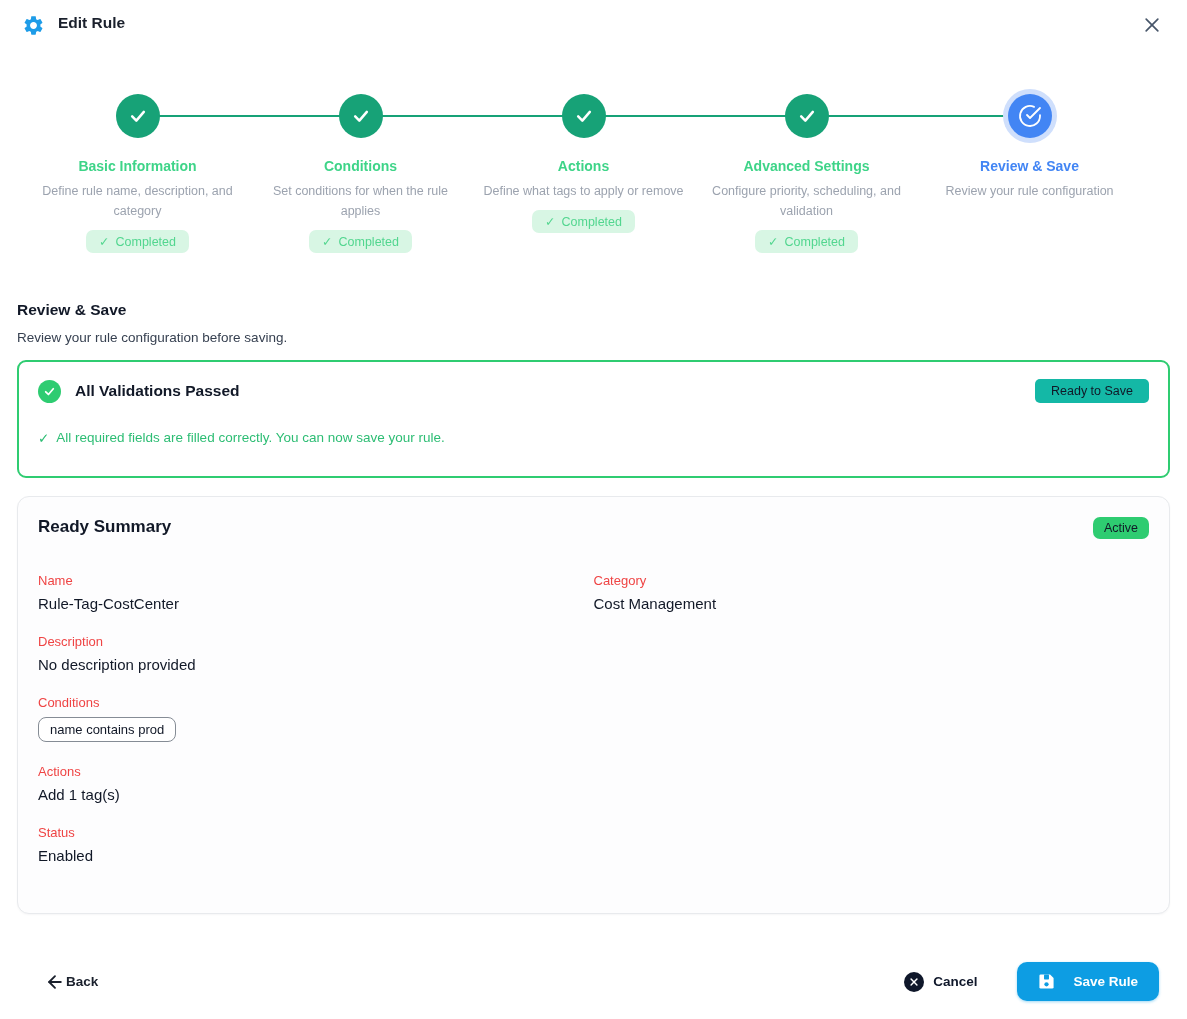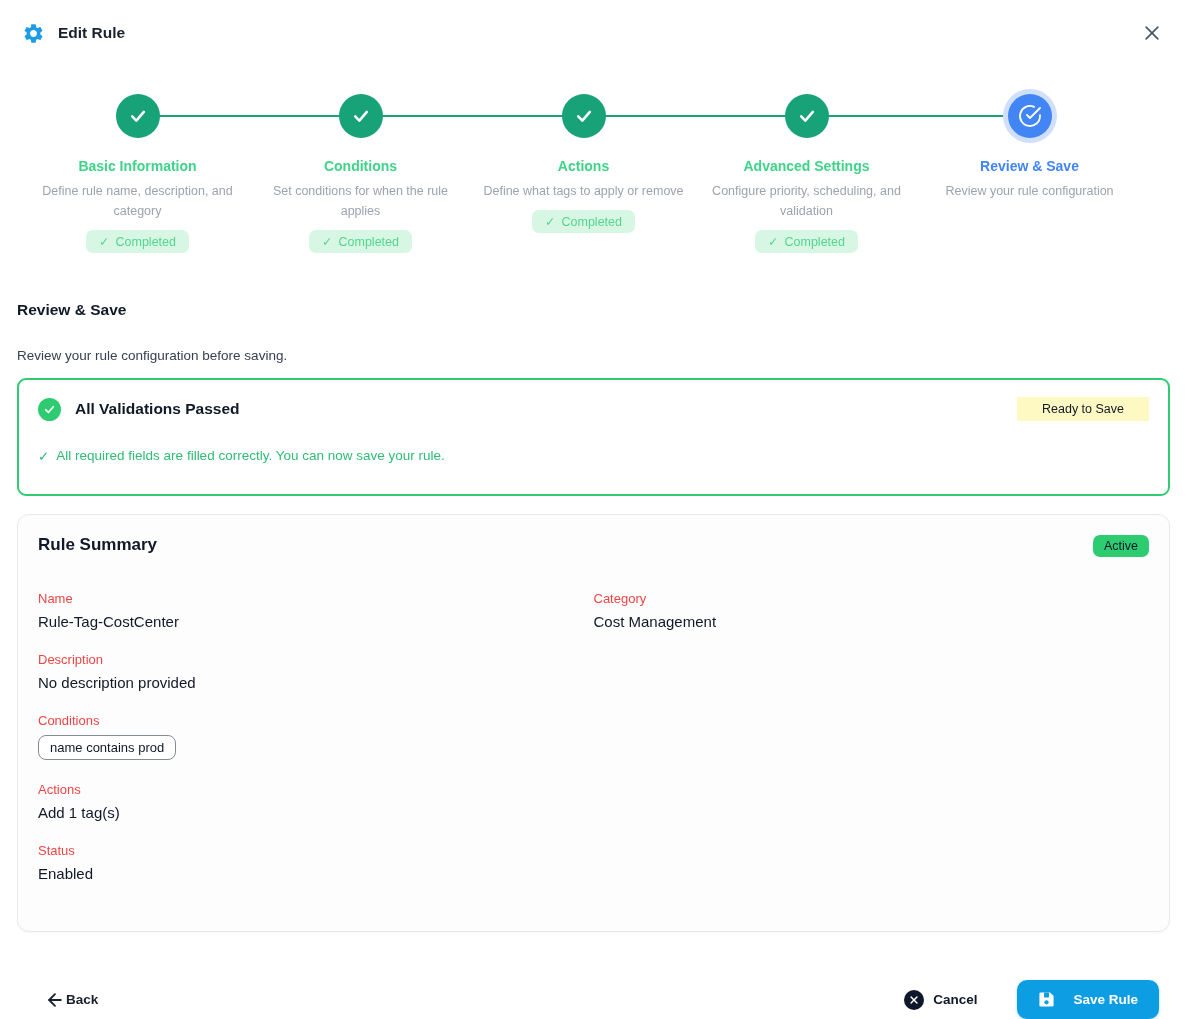--- a/index.html
+++ b/index.html
@@ -1,20 +1,20 @@
 <!DOCTYPE html>
 <html><head>
 <meta charset="utf-8">
 <style>
   * { margin:0; padding:0; box-sizing:border-box; }
   html,body { width:1187px; height:1019px; background:#ffffff; overflow:hidden;
     font-family:"Liberation Sans","DejaVu Sans",sans-serif; color:#1a202c; }
 
   
-  .hdr { display:flex; align-items:center; padding:14px 24px 0 22px; height:52px; }
+  .hdr { display:flex; padding:14px 24px 0 22px; height:52px; }
   .hdr .gear { width:23px; height:23px; margin-right:13px; }
   .hdr .title { font-size:15.5px; font-weight:700; color:#1a202c; }
   .hdr .close { margin-left:auto; width:22px; height:22px; cursor:pointer; display:flex; align-items:center; justify-content:center; }
 
   
   .stepper { position:relative; margin-top:42px; padding:0 46px 0 26px; display:flex; }
   .stepper .connector { position:absolute; top:21px; left:137px; right:157px; height:2px; background:#17a277; }
   .step { flex:1; display:flex; flex-direction:column; align-items:center; text-align:center; position:relative; }
   .step-circle { width:44px; height:44px; border-radius:50%; display:flex; align-items:center; justify-content:center; position:relative; z-index:2; }
   .step.completed .step-circle { background:#17a277; }
@@ -22,30 +22,30 @@
   .step-title { margin-top:20px; font-size:14px; font-weight:700; }
   .step.completed .step-title { color:#3ed488; }
   .step.active .step-title { color:#4285f4; }
   .step-desc { margin:7px auto 0; max-width:212px; font-size:12.5px; line-height:20px; color:#9ca3af; }
   .step-badge { margin-top:9px; display:inline-flex; align-items:center; gap:6px;
     background:#d8f6e4; color:#52d68f; font-size:12.5px; padding:4px 13px; border-radius:7px; }
 
   
   .main { padding:0 17px; }
   .section-title { margin-top:48px; font-size:15.5px; font-weight:700; color:#111827; }
-  .section-sub { margin-top:29px; font-size:13.5px; color:#374151; }
+  .section-sub { margin-top:11px; font-size:13.5px; color:#374151; }
 
   
   .valid-panel { margin-top:15px; border:2px solid #2fcc71; border-radius:9px; background:#fff;
     padding:17px 19px 30px 19px; }
   .valid-head { display:flex; align-items:center; }
   .valid-icon { width:23px; height:23px; border-radius:50%; background:#2ecc71; display:flex; align-items:center; justify-content:center; margin-right:14px; }
   .valid-title { font-size:15.5px; font-weight:700; color:#111827; }
-  .ready-badge { margin-left:auto; background:#fef9c3; color:#14532d; font-size:12.5px; font-weight:400;
-    padding:5px 25px; border-radius:0; color:#111827; }
+  .ready-badge { margin-left:auto; background:#14b8a6; color:#14532d; font-size:12.5px; font-weight:400;
+    padding:5px 16px; border-radius:5px; color:#111827; }
   .valid-msg { margin-top:27px; font-size:13.5px; color:#2dbd74; display:flex; gap:7px; }
 
   
   .card { margin-top:18px; background:#fdfdfe; border:1px solid #e8eaed; border-radius:12px;
     box-shadow:0 1px 2px rgba(16,24,40,.04); padding:20px 20px 30px 20px; height:418px; }
   .card-head { display:flex; align-items:flex-start; }
   .card-title { font-size:17px; font-weight:700; color:#111827; }
   .active-badge { margin-left:auto; background:#2ecc71; color:#111827; font-size:12.5px; padding:4px 11px; border-radius:7px; }
   .card-body { display:flex; margin-top:34px; }
   .col { width:50%; }
@@ -167,21 +167,21 @@
       <span class="ready-badge">Ready to Save</span>
     </div>
     <div class="valid-msg">
       <span>✓</span>
         <span>All required fields are filled correctly. You can now save your rule.</span>
     </div>
   </div>
 
   <div class="card">
     <div class="card-head">
-      <span class="card-title">Rule Summary</span>
+      <span class="card-title">Ready Summary</span>
       <span class="active-badge">Active</span>
     </div>
     <div class="card-body">
       <div class="col">
         <div class="field">
           <div class="field-label">Name</div>
           <div class="field-value">Rule-Tag-CostCenter</div>
         </div>
         <div class="field">
           <div class="field-label">Description</div>

